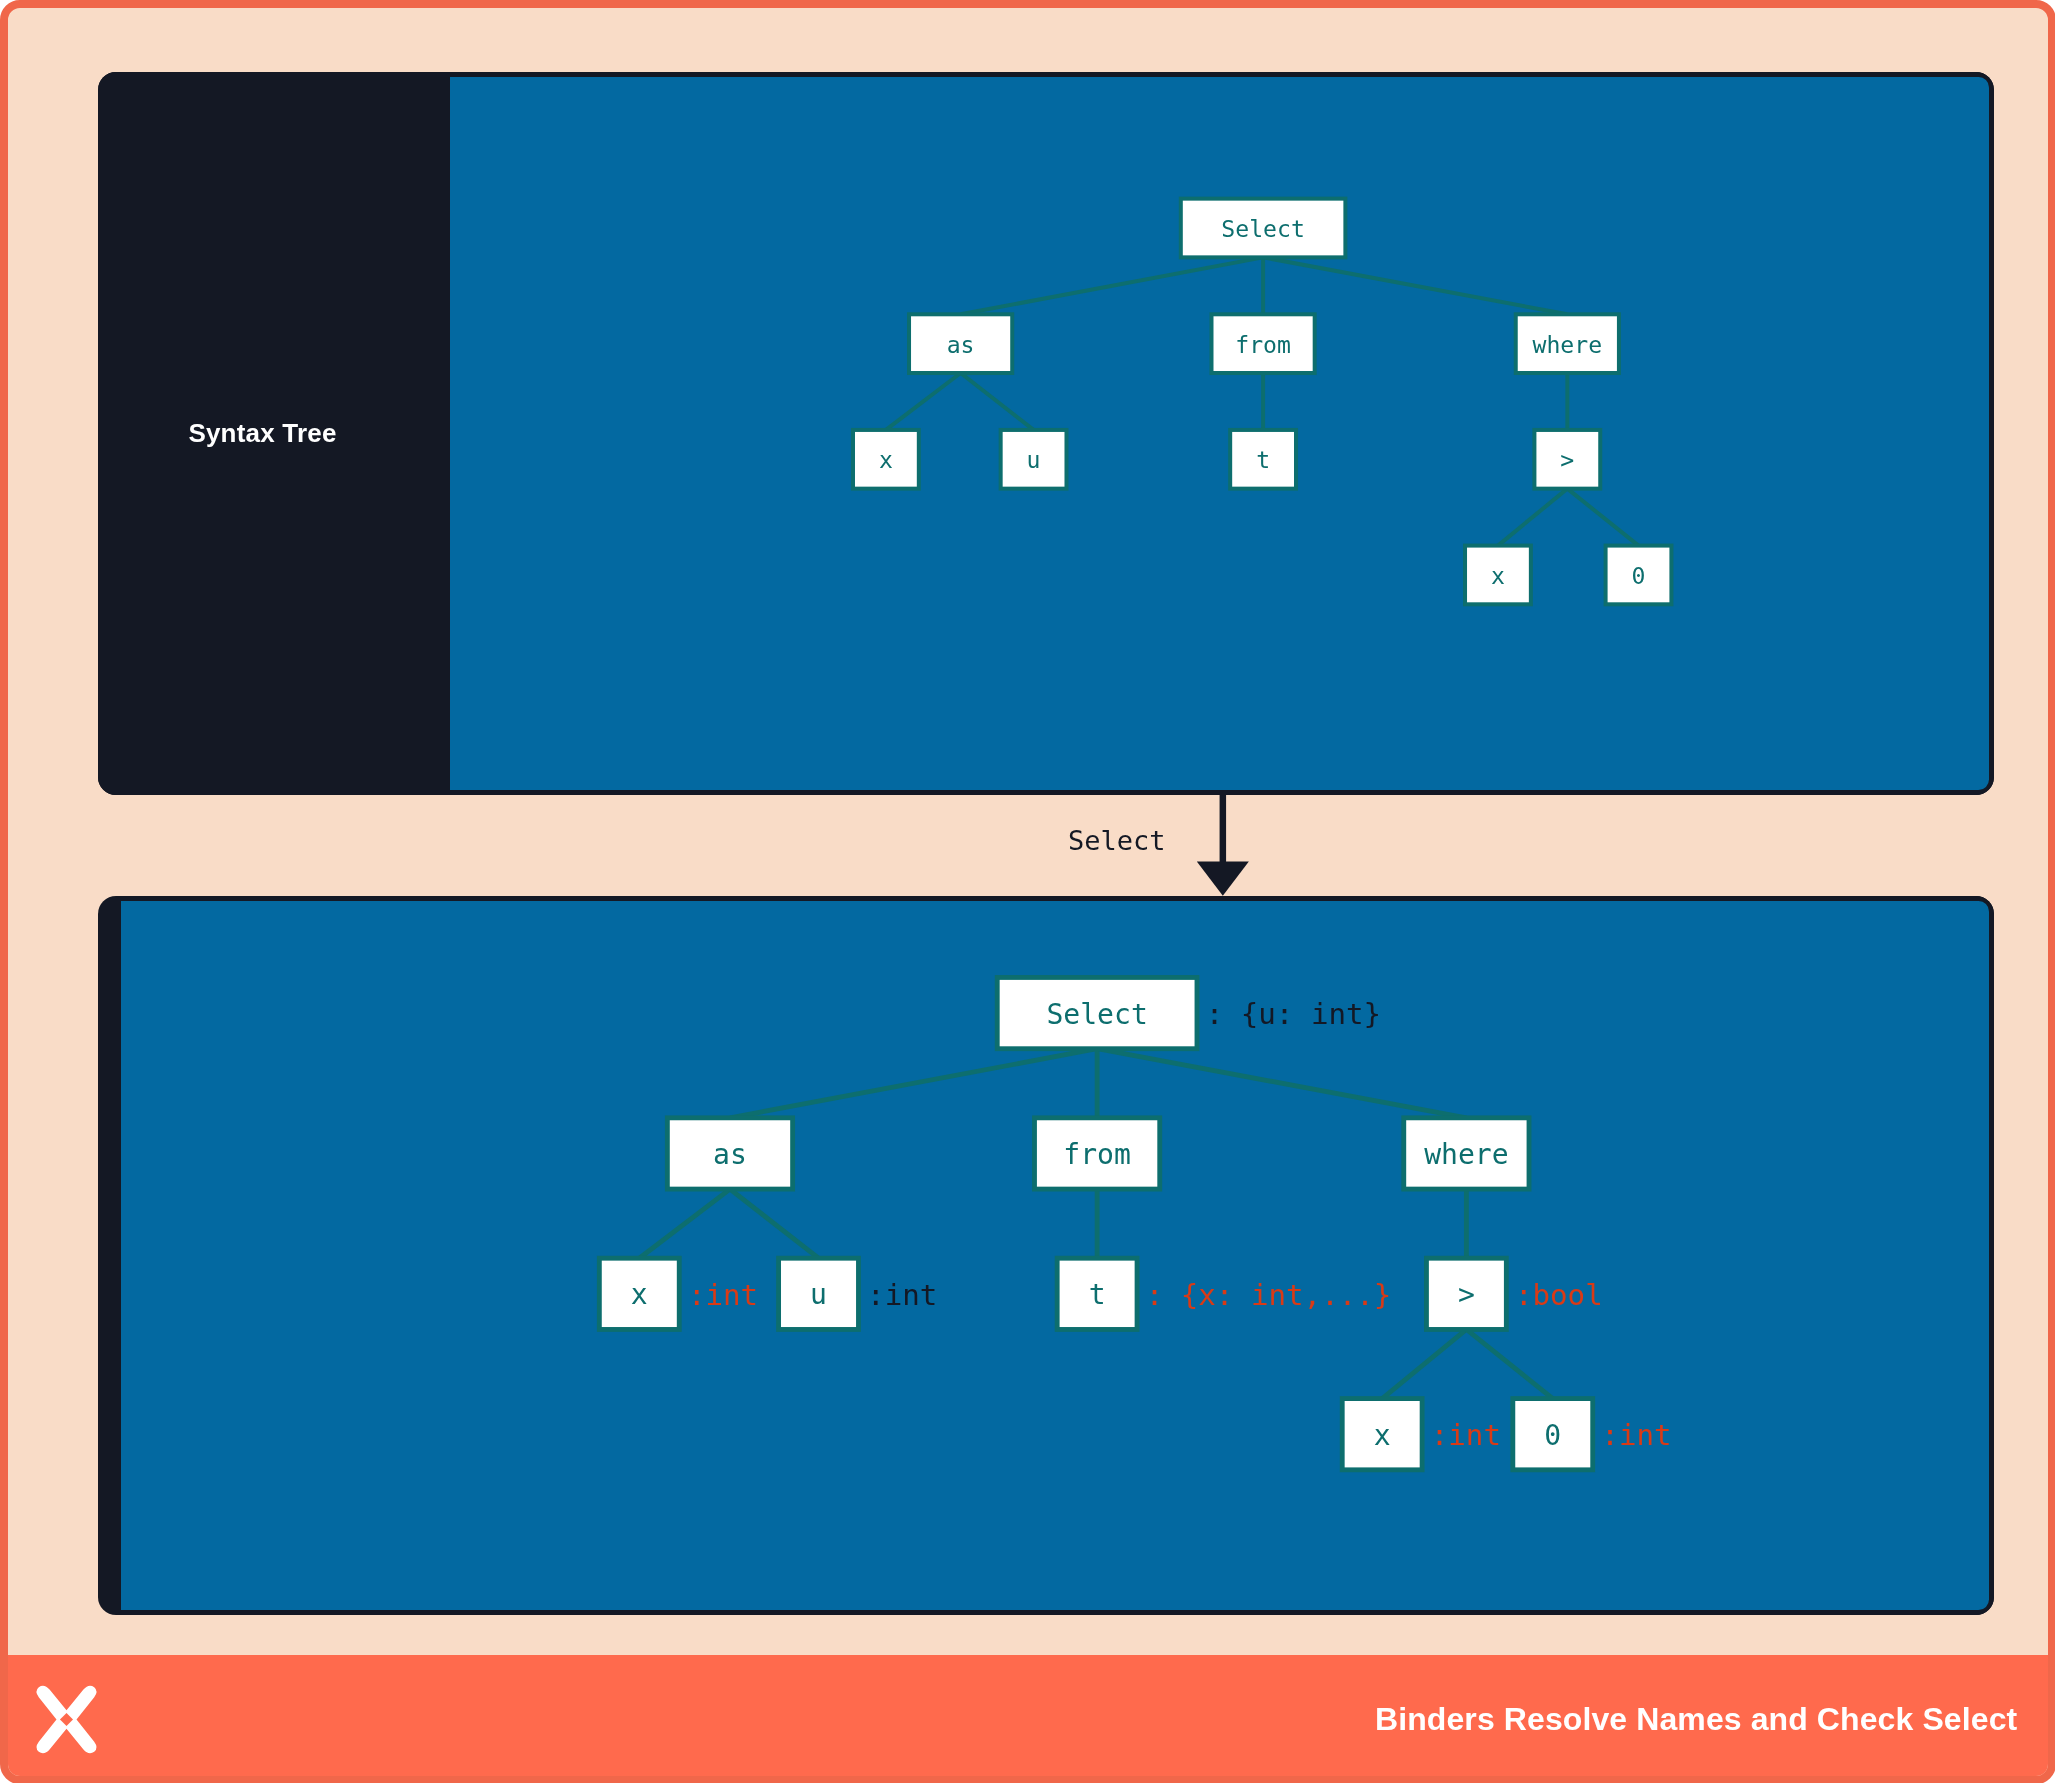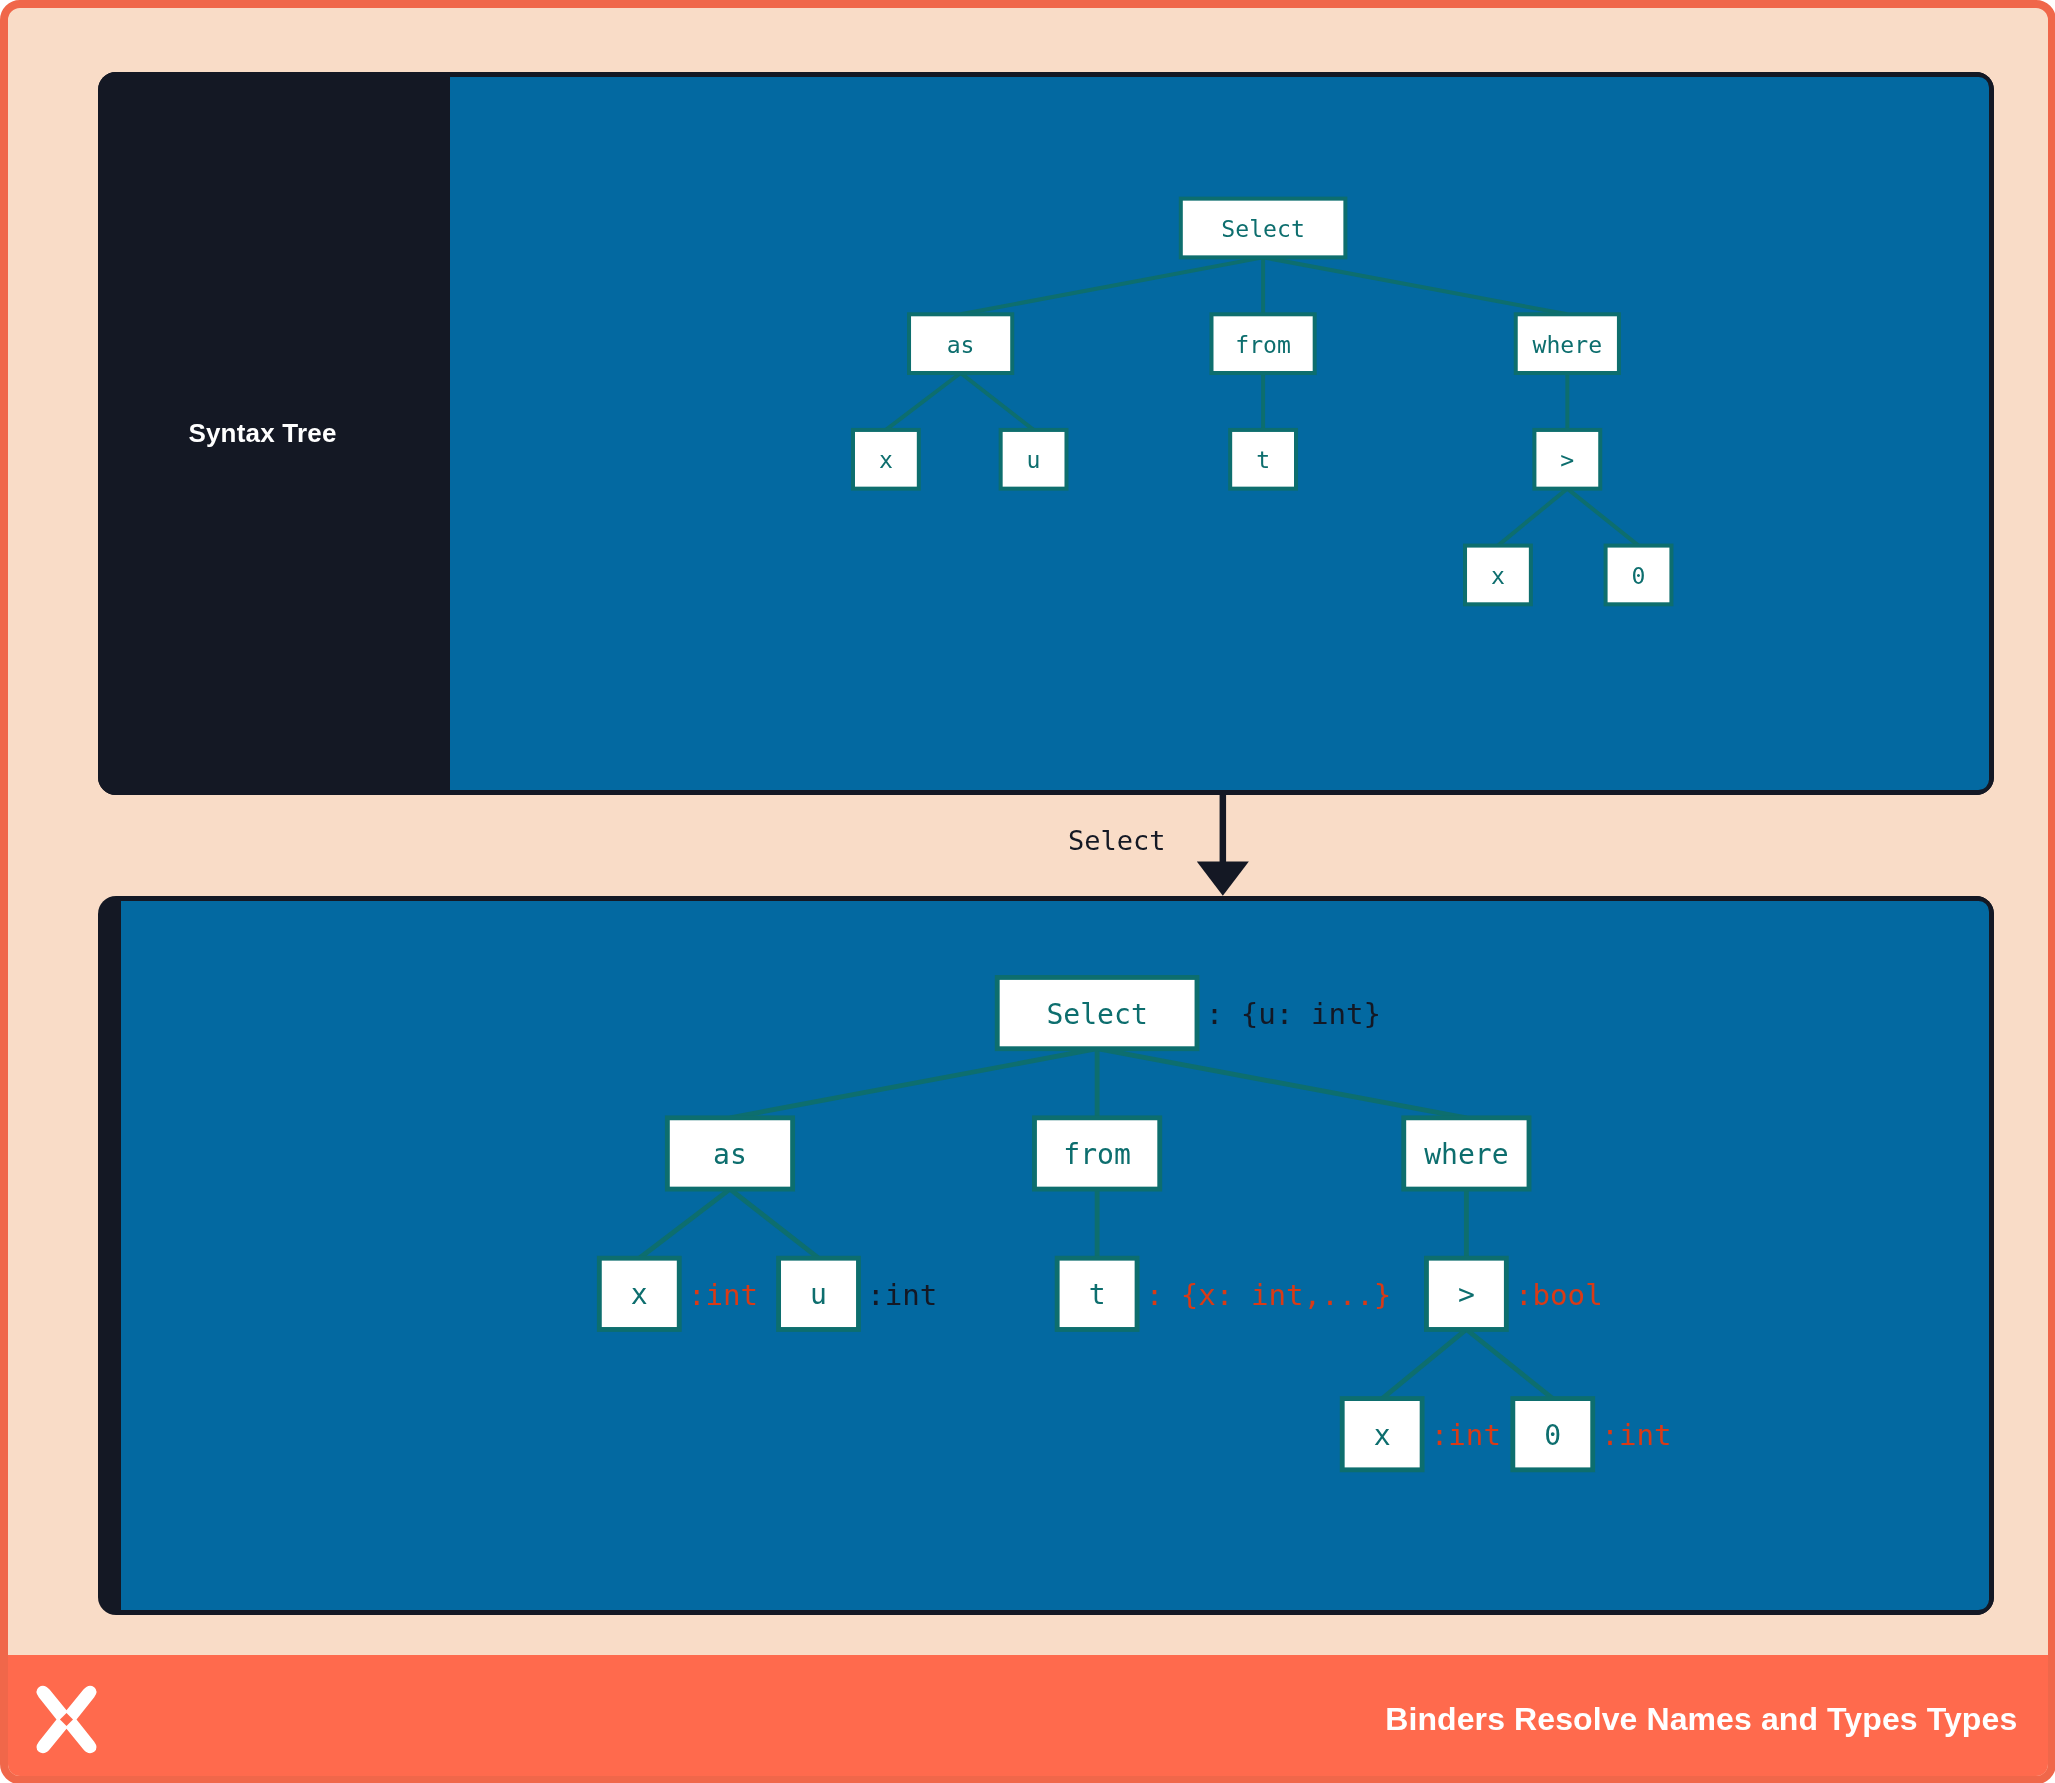--- a/index.html
+++ b/index.html
@@ -280,17 +280,17 @@
     </div>
   </div>
 
   <div id="footer">
     <svg id="footer-logo" viewBox="0 0 100 100">
       <path fill="#ffffff" d="M14 21 Q8 13 14 8 Q21 3 28 11 L50 38 L72 11 Q79 3 86 8 Q92 13 86 21
                L63 50 L86 79 Q92 87 86 92 Q79 97 72 89 L50 62 L28 89 Q21 97 14 92 Q8 87 14 79
                L37 50 Z"></path>
       <rect x="44" y="44" width="12" height="12" transform="rotate(45 50 50)" fill="#ff6a4d"></rect>
     </svg>
-    <div id="footer-caption">Binders Resolve Names and Types Types</div>
+    <div id="footer-caption">Binders Resolve Names and Check Select</div>
   </div>
 
 </div>
 
 
 </body></html>

